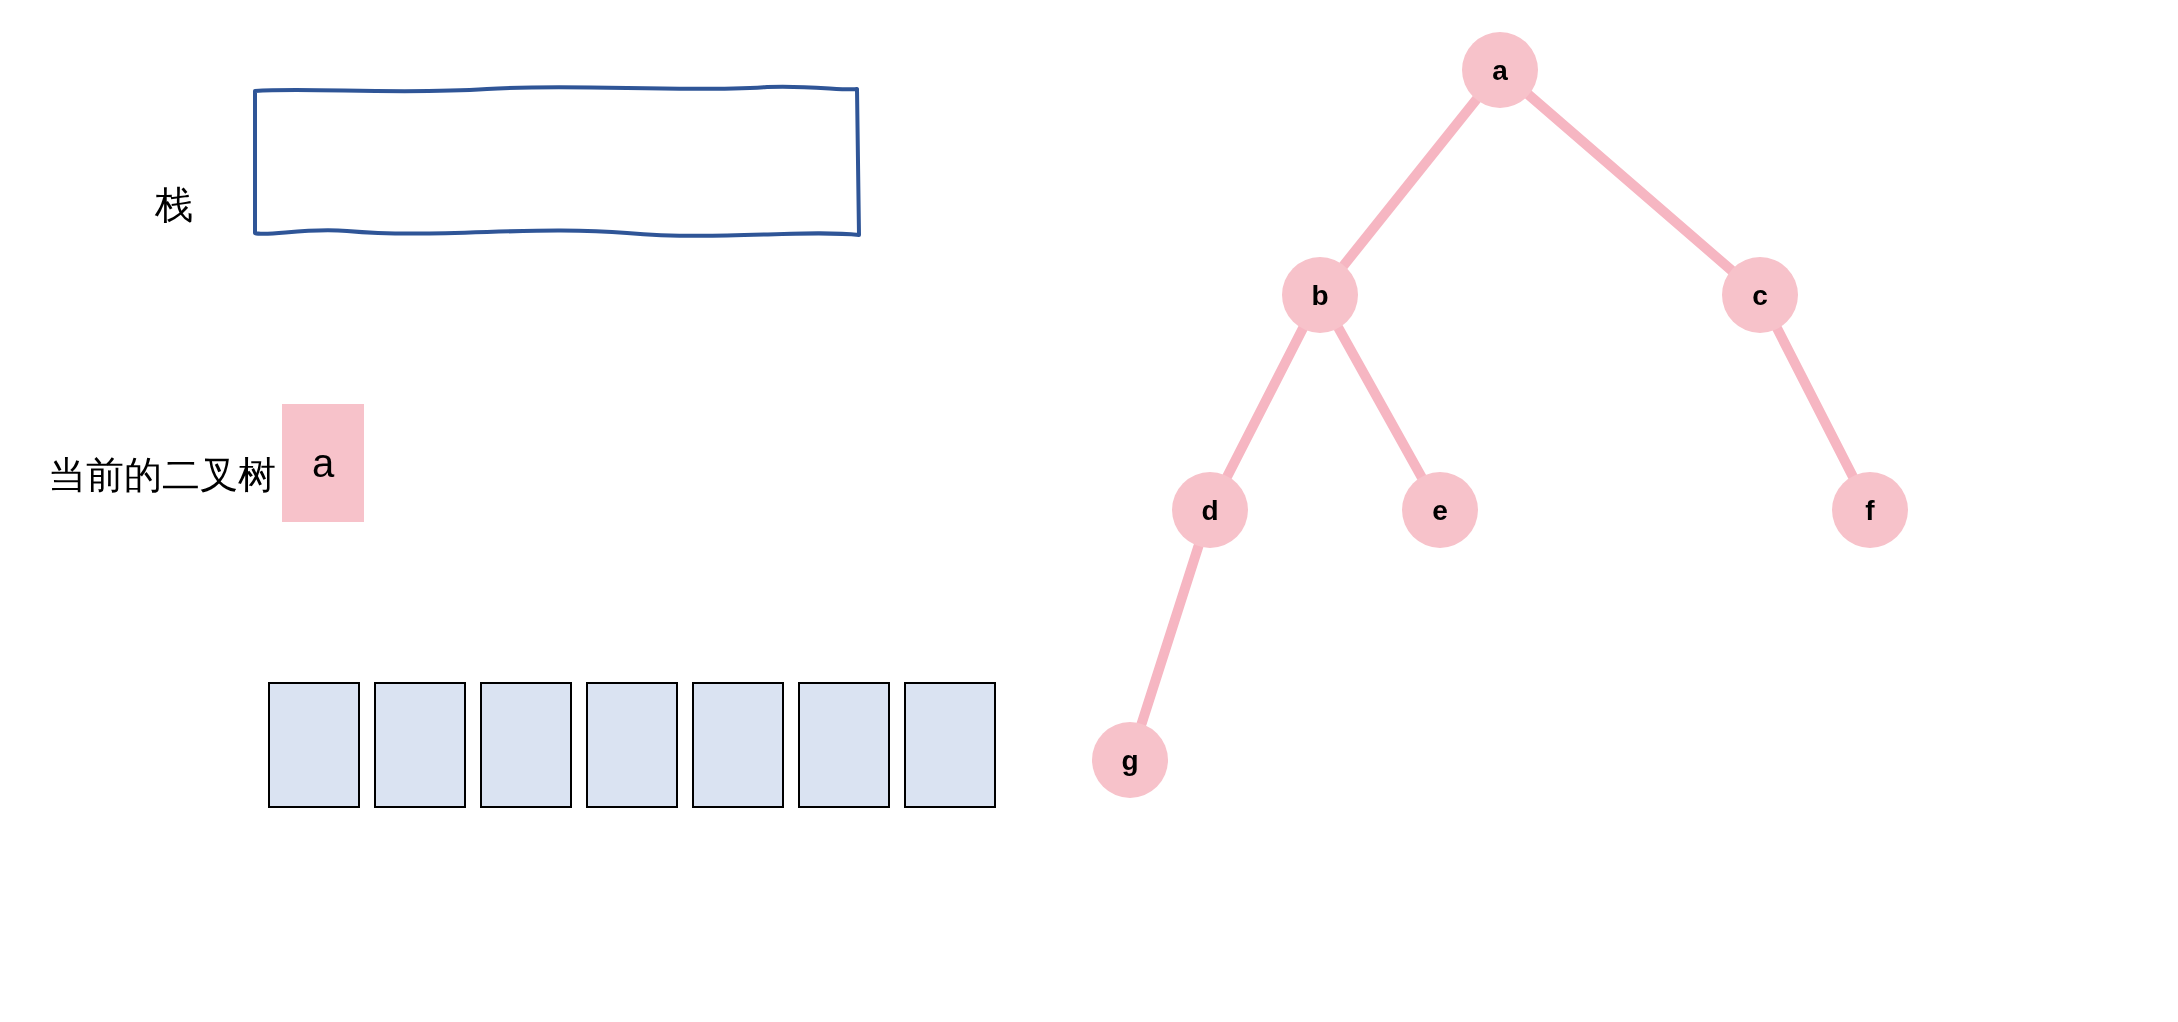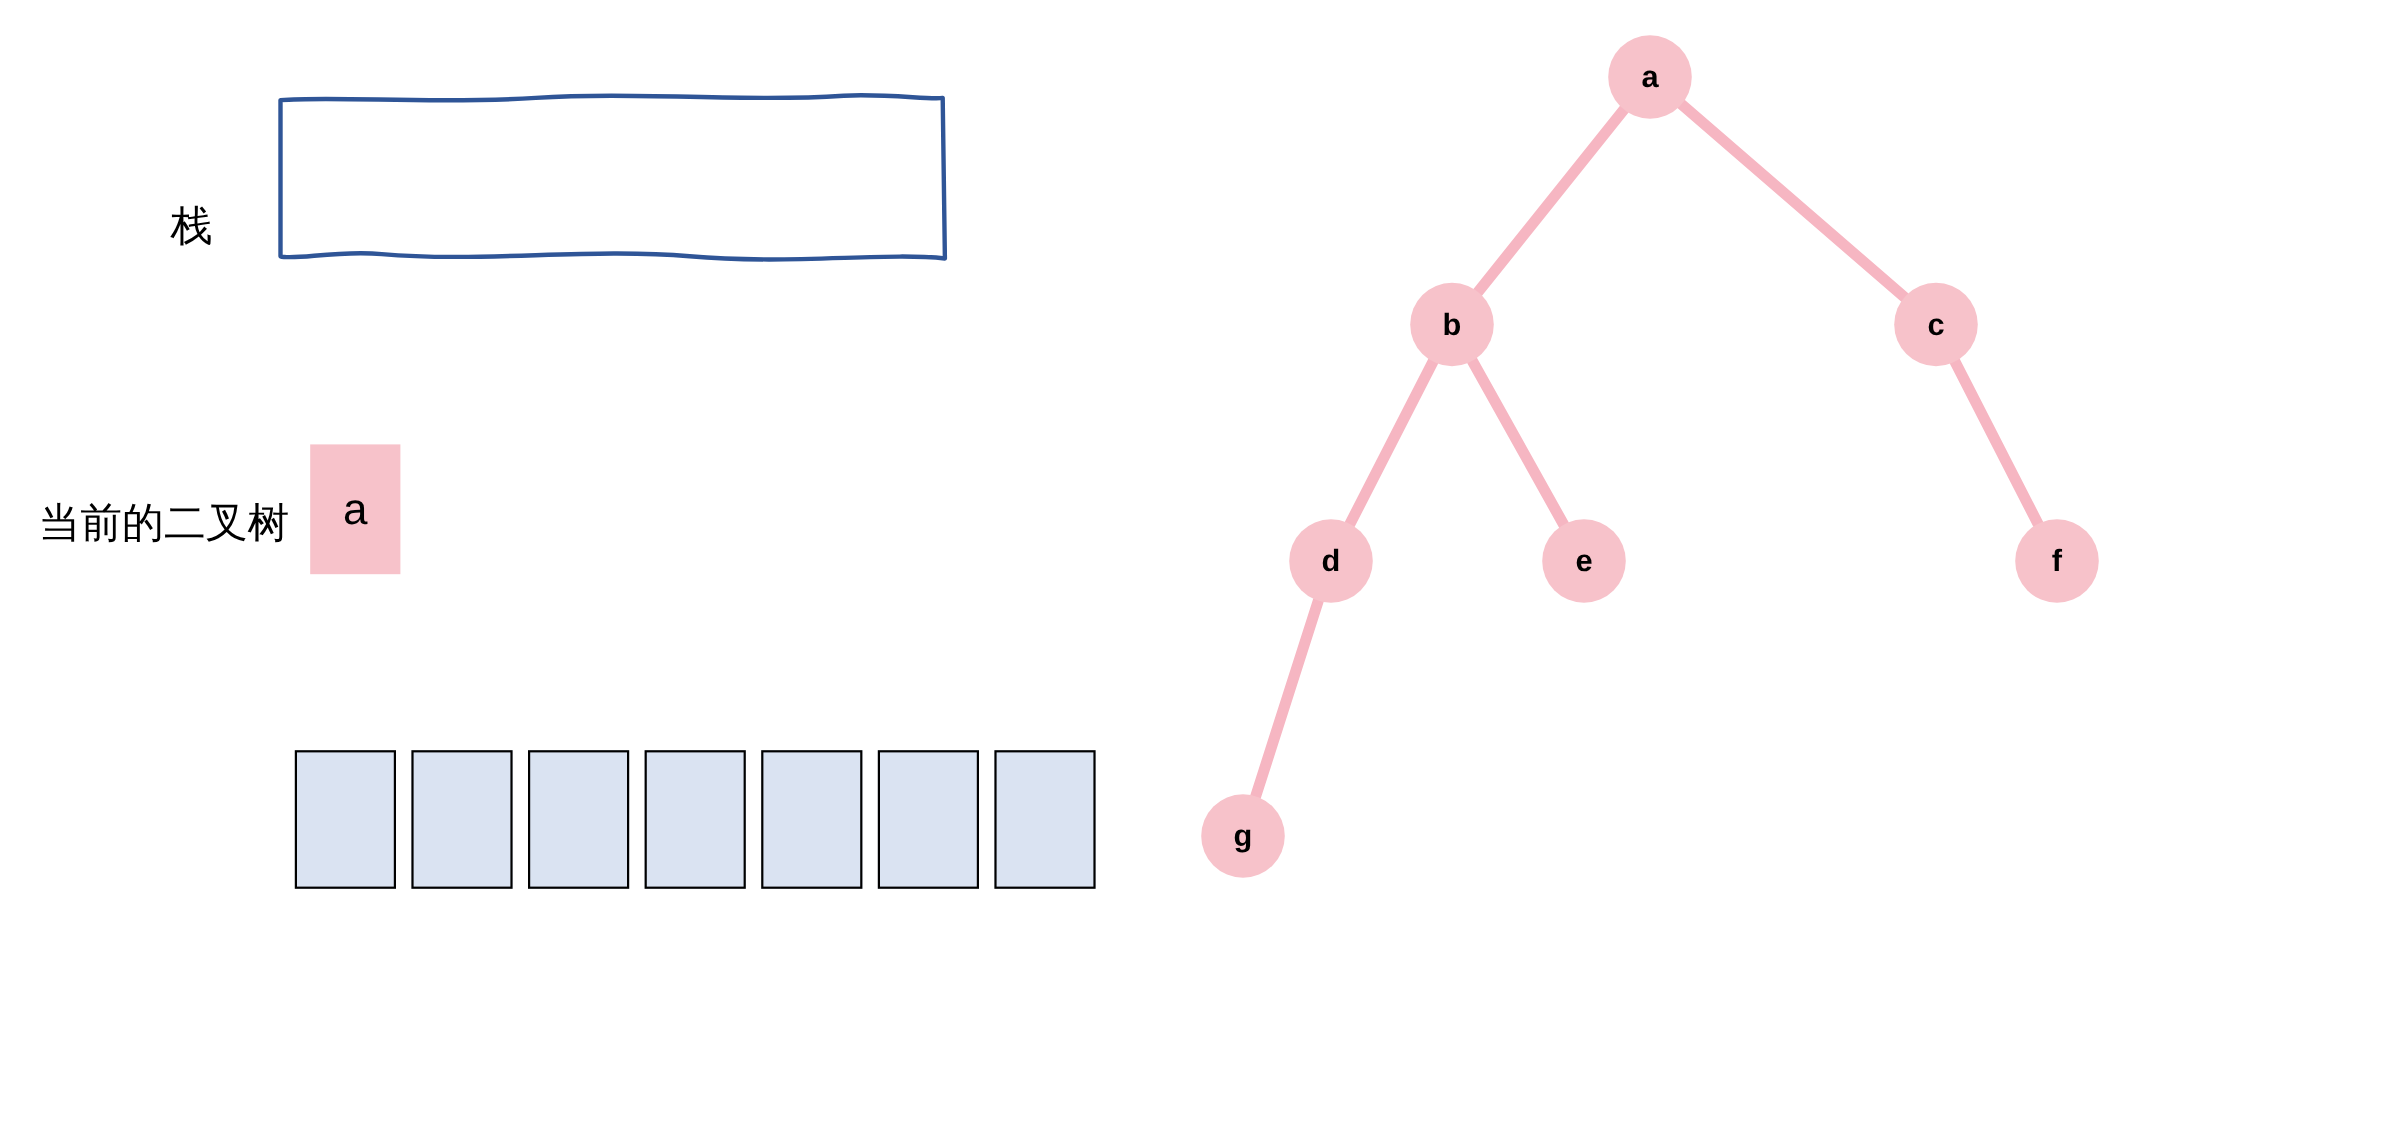--- a/index.html
+++ b/index.html
@@ -23,21 +23,21 @@
   }
 
   
   .stack-box {
     left: 247px;
     top: 77px;
   }
 
   
   .curr-label {
-    left: 35px;
+    left: 48px;
     top: 450px;
     font-size: 38px;
     color: #000;
   }
 
   
   .curr-node {
     left: 282px;
     top: 404px;
     width: 82px;

